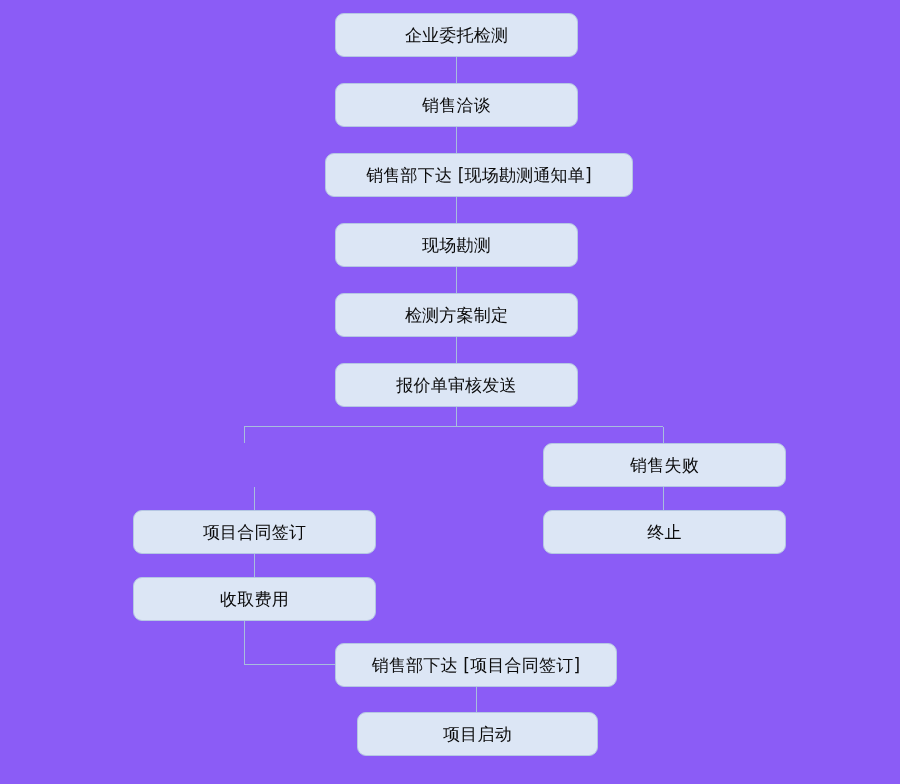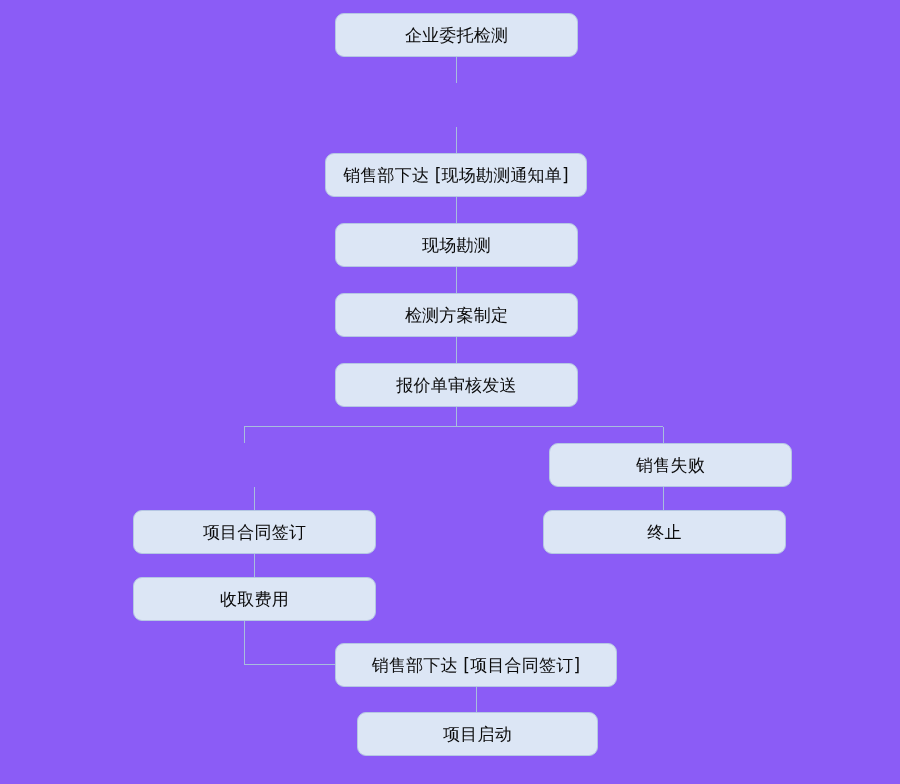--- a/index.html
+++ b/index.html
@@ -71,39 +71,42 @@
       <path d="M 244.5 621 L 244.5 664.5 L 335 664.5"></path>
 
       <line x1="476.5" y1="687" x2="476.5" y2="712"></line>
     </g>
   </svg>
 
   <div class="node" style="left:335px; top:13px; width:243px; height:44px;">
     <span class="node-label">企业委托检测</span>
   </div>
 
+  <div class="node" style="left:335px; top:83px; width:243px; height:44px;">
+    <span class="node-label">销售洽谈</span>
+  </div>
 
-  <div class="node" style="left:325px; top:153px; width:262px; height:44px;">
+  <div class="node" style="left:325px; top:153px; width:308px; height:44px;">
     <span class="node-label">销售部下达 [现场勘测通知单]</span>
   </div>
 
   <div class="node" style="left:335px; top:223px; width:243px; height:44px;text-align:right;">
     <span class="node-label">现场勘测</span>
   </div>
 
   <div class="node" style="left:335px; top:293px; width:243px; height:44px;">
     <span class="node-label">检测方案制定</span>
   </div>
 
   <div class="node" style="left:335px; top:363px; width:243px; height:44px;">
     <span class="node-label">报价单审核发送</span>
   </div>
 
 
-  <div class="node" style="left:543px; top:443px; width:243px; height:44px;margin-left:6px;">
+  <div class="node" style="left:543px; top:443px; width:243px; height:44px;">
     <span class="node-label">销售失败</span>
   </div>
 
   <div class="node" style="left:133px; top:510px; width:243px; height:44px;">
     <span class="node-label">项目合同签订</span>
   </div>
 
   <div class="node" style="left:543px; top:510px; width:243px; height:44px;">
     <span class="node-label">终止</span>
   </div>

